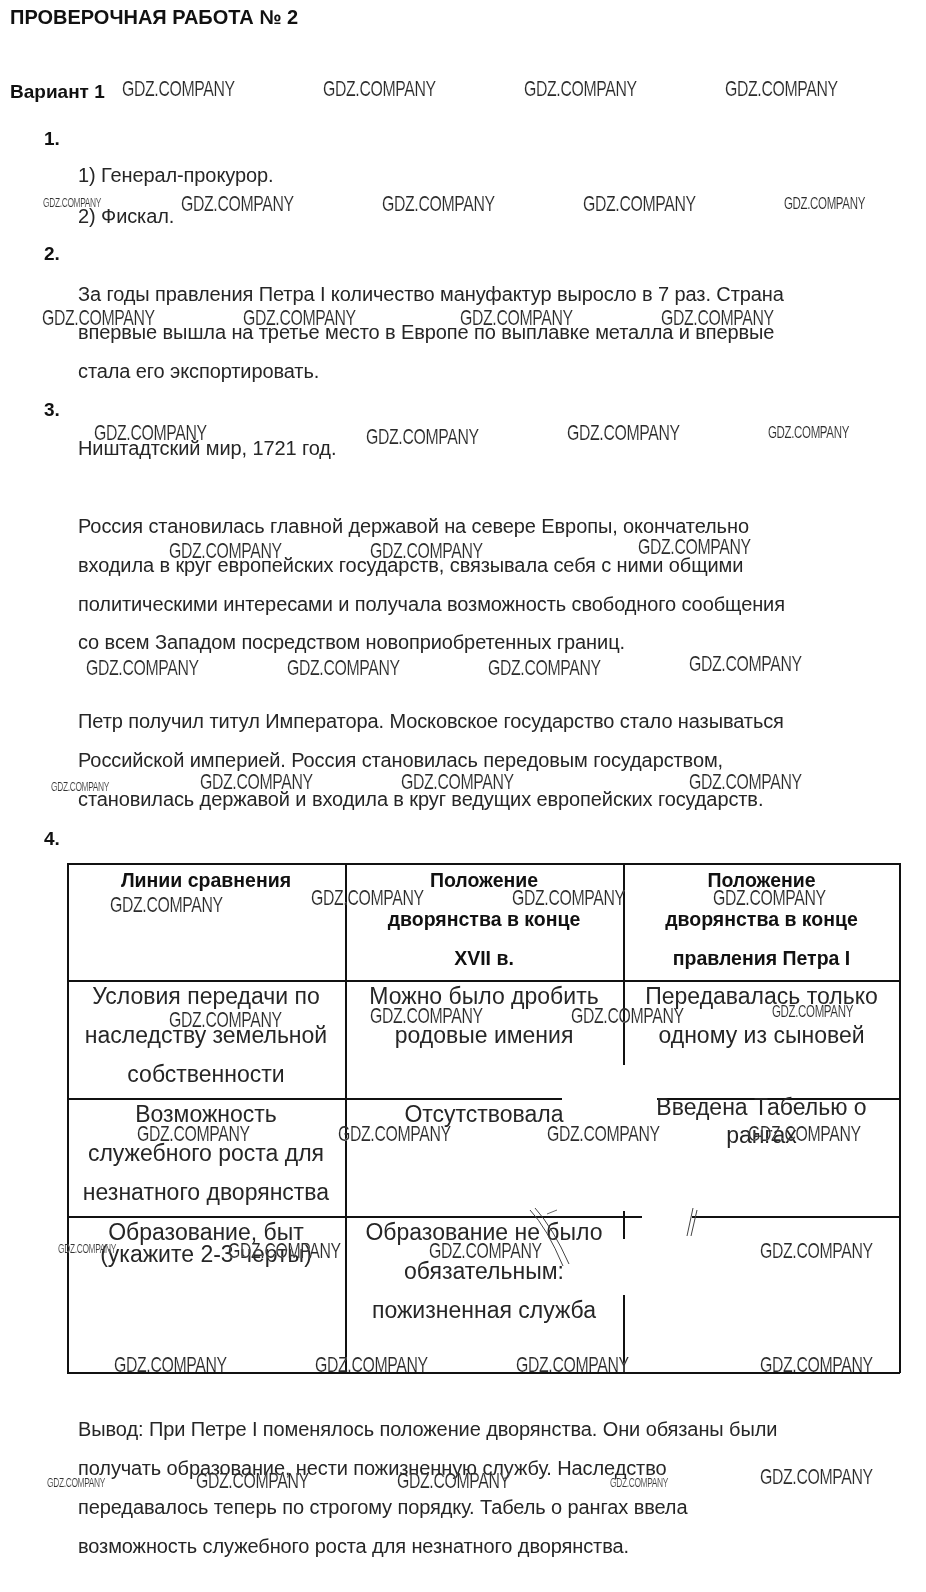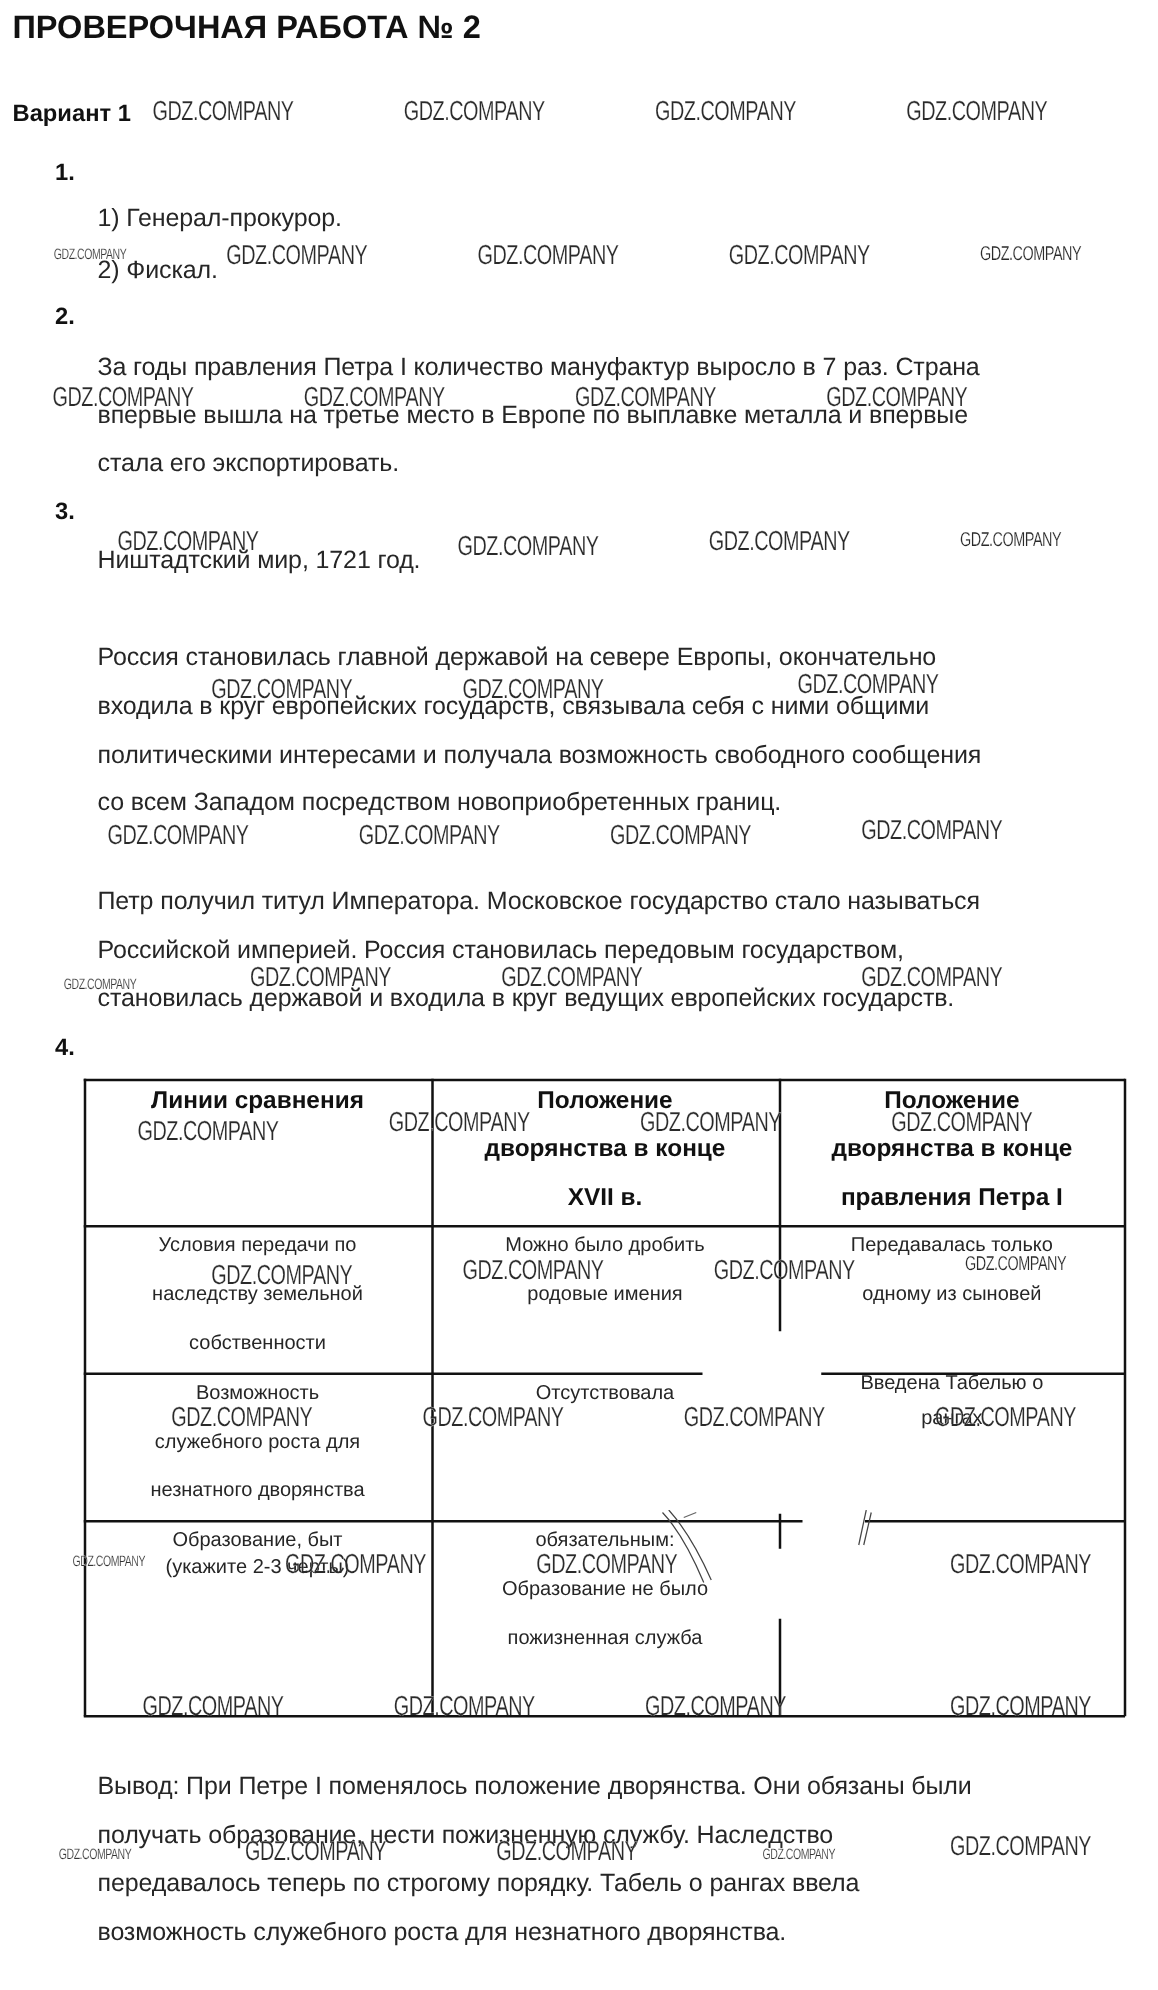--- a/index.html
+++ b/index.html
@@ -1,34 +1,34 @@
 <!DOCTYPE html>
 <html><head>
 <meta charset="utf-8">
 <style>
   html, body { margin: 0; padding: 0; background: #ffffff; }
   body { width: 926px; height: 1592px; position: relative; overflow: hidden;
          font-family: "Liberation Sans", sans-serif; color: #1e1e1e; }
   .abs { position: absolute; white-space: nowrap; }
-  .title { left: 10px; top: 6px; font-size: 26px; font-weight: bold; color: #111; }
+  .title { left: 10px; top: 6px; font-size: 20px; font-weight: bold; color: #111; }
   .variant { left: 10px; top: 66px; font-size: 19px; font-weight: bold; color: #111; margin-top: 15px; }
   .qnum { font-size: 19px; font-weight: bold; color: #111; left: 44px; }
   .line { left: 78px; font-size: 20px; color: #262626; letter-spacing: -0.1px; }
   .wm { font-family: "Liberation Sans", sans-serif; font-weight: normal; color: #2a2a2a;
         font-size: 22px; transform-origin: left top; transform: scaleX(0.72);
         letter-spacing: -0.5px; -webkit-text-stroke: 0.15px #ffffff; pointer-events: none; }
   .wm.small { font-size: 12px; transform: scaleX(0.7); color: #333; }
   .wm.mid { font-size: 16px; transform: scaleX(0.72); }
   .underline { }
 
   
   .tbl { position: absolute; left: 67px; top: 863px; width: 833px; height: 510px; }
   .hline { position: absolute; height: 1.5px; background: #111; }
   .vline { position: absolute; width: 1.5px; background: #111; }
-  .cell { position: absolute; text-align: center; font-size: 16px; color: #262626; line-height: 39px; }
+  .cell { position: absolute; text-align: center; font-size: 23px; color: #262626; line-height: 39px; }
   .cell.head { font-weight: bold; font-size: 19.5px; color: #111; }
   .scribble { position: absolute; }
 </style>
 </head>
 <body>
 
 <div class="abs title">ПРОВЕРОЧНАЯ РАБОТА № 2</div>
 <div class="abs variant">Вариант 1</div>
 
 <div class="abs qnum" style="top:128px;">1.</div>
@@ -110,22 +110,22 @@
   <div class="cell" style="left:556px;top:232px;width:277px;">
     <div style="line-height:24px;">Введена Табелью о</div>
     <div style="line-height:32px;">рангах</div>
   </div>
 
   <div class="cell" style="left:0;top:350px;width:278px;">
     <div>Образование, быт</div>
     <div style="line-height:4px;">(укажите 2-3 черты)</div>
   </div>
   <div class="cell" style="left:278px;top:350px;width:278px;">
+    <div>Образование не было</div>
     <div>обязательным:</div>
-    <div>Образование не было</div>
     <div>пожизненная служба</div>
   </div>
 
   <svg class="scribble" style="left:460px;top:345px;" width="60" height="60">
     <path d="M3 2 Q20 20 36 58" stroke="#444" stroke-width="1" fill="none"></path>
     <path d="M8 0 Q26 20 42 56" stroke="#444" stroke-width="1" fill="none"></path>
     <path d="M20 6 L30 2" stroke="#666" stroke-width="1" fill="none"></path>
   </svg>
   <svg class="scribble" style="left:616px;top:345px;" width="20" height="30">
     <path d="M10 0 L4 28" stroke="#444" stroke-width="1" fill="none"></path>

